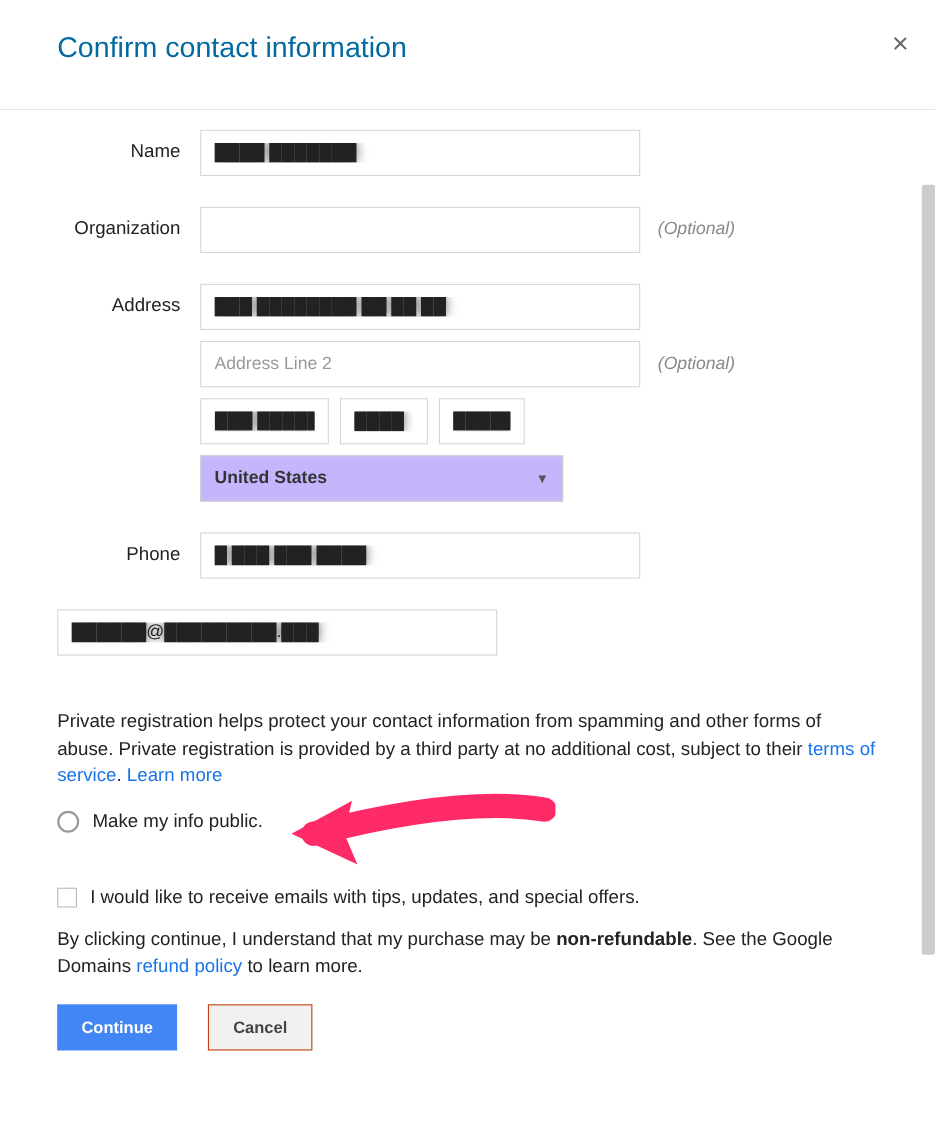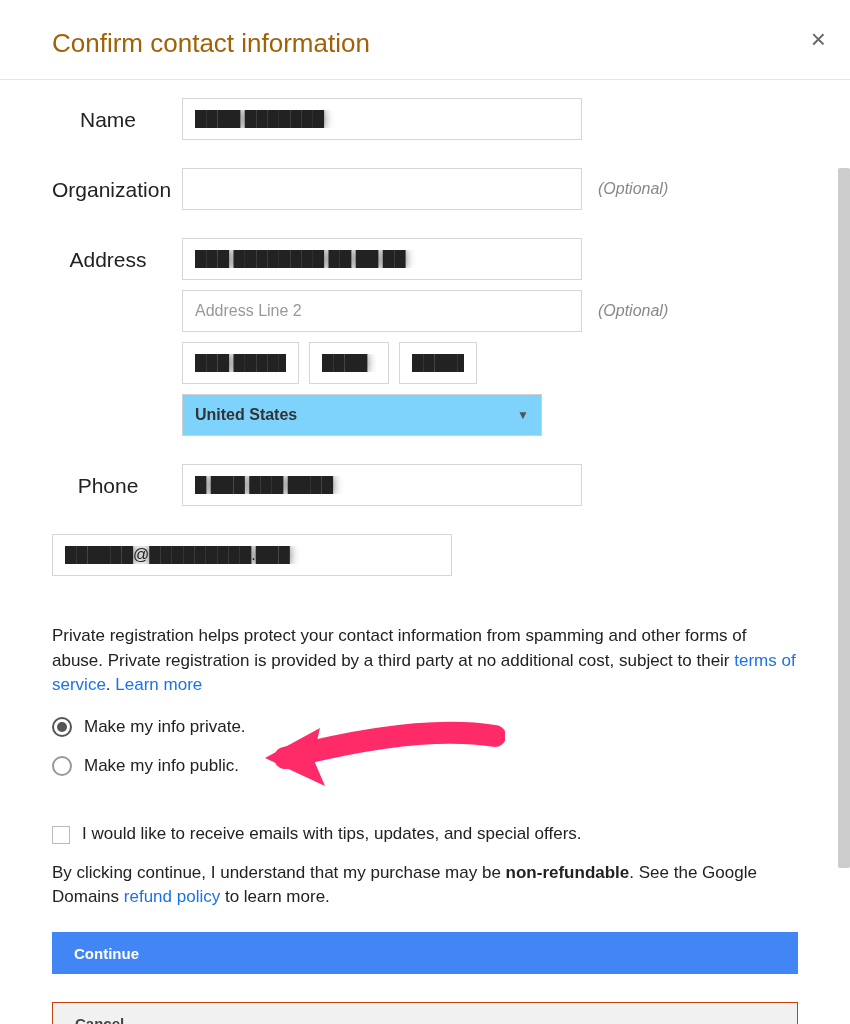--- a/index.html
+++ b/index.html
@@ -21,43 +21,43 @@
     right: 24px;
     color: #666;
     font-size: 26px;
     line-height: 1;
     cursor: pointer;
     user-select: none;
   }
   h1.title {
     font-size: 26px;
     font-weight: 400;
-    color: #a16207;
-    margin-bottom: 20px;
+    color: #0369a1;
+    margin-bottom: 40px;
   }
   .divider {
     border: none;
     border-top: 1px solid #e5e5e5;
     margin: 0 -52px 0 -52px;
   }
   .form-area {
     padding-top: 18px;
     padding-bottom: 10px;
   }
   .row {
     display: flex;
     align-items: flex-start;
     margin-bottom: 28px;
   }
   .label-col {
     width: 130px;
-    text-align: center;
+    text-align: right;
     padding-right: 18px;
     padding-top: 10px;
-    font-size: 21px;
+    font-size: 17px;
     color: #222;
   }
   .field-col {
     display: flex;
     align-items: center;
     flex-wrap: wrap;
     gap: 10px 10px;
   }
   .field-col.stack { flex-direction: column; align-items: flex-start; }
   input.text, .select-box {
@@ -73,22 +73,22 @@
   .w-117 { width: 117px; }
   .w-80  { width: 80px; }
   .w-78  { width: 78px; }
   .optional {
     color: #888;
     font-size: 16px;
     margin-left: 6px;
     font-style: italic;
   }
   .select-box {
-    width: 360px;
-    background: #7dd3fc;
+    width: 330px;
+    background: #c4b5fd;
     display: inline-flex;
     align-items: center;
     justify-content: space-between;
     font-weight: bold;
     color: #333;
     cursor: pointer;
     border: 1px solid #d0d0d0;
   }
   .select-box .caret {
     color: #555;
@@ -137,21 +137,21 @@
     cursor: pointer;
   }
   .separator-gap { height: 22px; }
   .footer-text {
     font-size: 17px;
     line-height: 1.45;
     margin: 10px 0 22px 0;
     color: #222;
   }
   .footer-text strong { font-weight: bold; margin-top: 13px; }
-  .buttons { display: flex; gap: 28px; flex-direction: column; }
+  .buttons { display: flex; gap: 28px; }
   .btn {
     height: 42px;
     padding: 0 22px;
     font-size: 15px;
     font-weight: bold;
     border: none;
     cursor: pointer;
     display: inline-flex;
     align-items: center;
   }
@@ -240,24 +240,20 @@
     </div>
 
   </div>
 
   <div class="info-section">
     <p>
       <span>Private registration helps protect your contact information from spamming and other forms of abuse. Private registration is provided by a third party at no additional cost, subject to their </span><a href="#" class="link">terms of service</a><span>. </span><a href="#" class="link">Learn more</a>
     </p>
 
     <div class="radio-row">
-      <span class="radio selected"></span>
-      <span>Make my info private.</span>
-    </div>
-    <div class="radio-row">
       <span class="radio"></span>
       <span>Make my info public.</span>
     </div>
 
     <div class="separator-gap"></div>
 
     <div class="check-row">
       <span class="checkbox"></span>
       <span>I would like to receive emails with tips, updates, and special offers.</span>
     </div>

